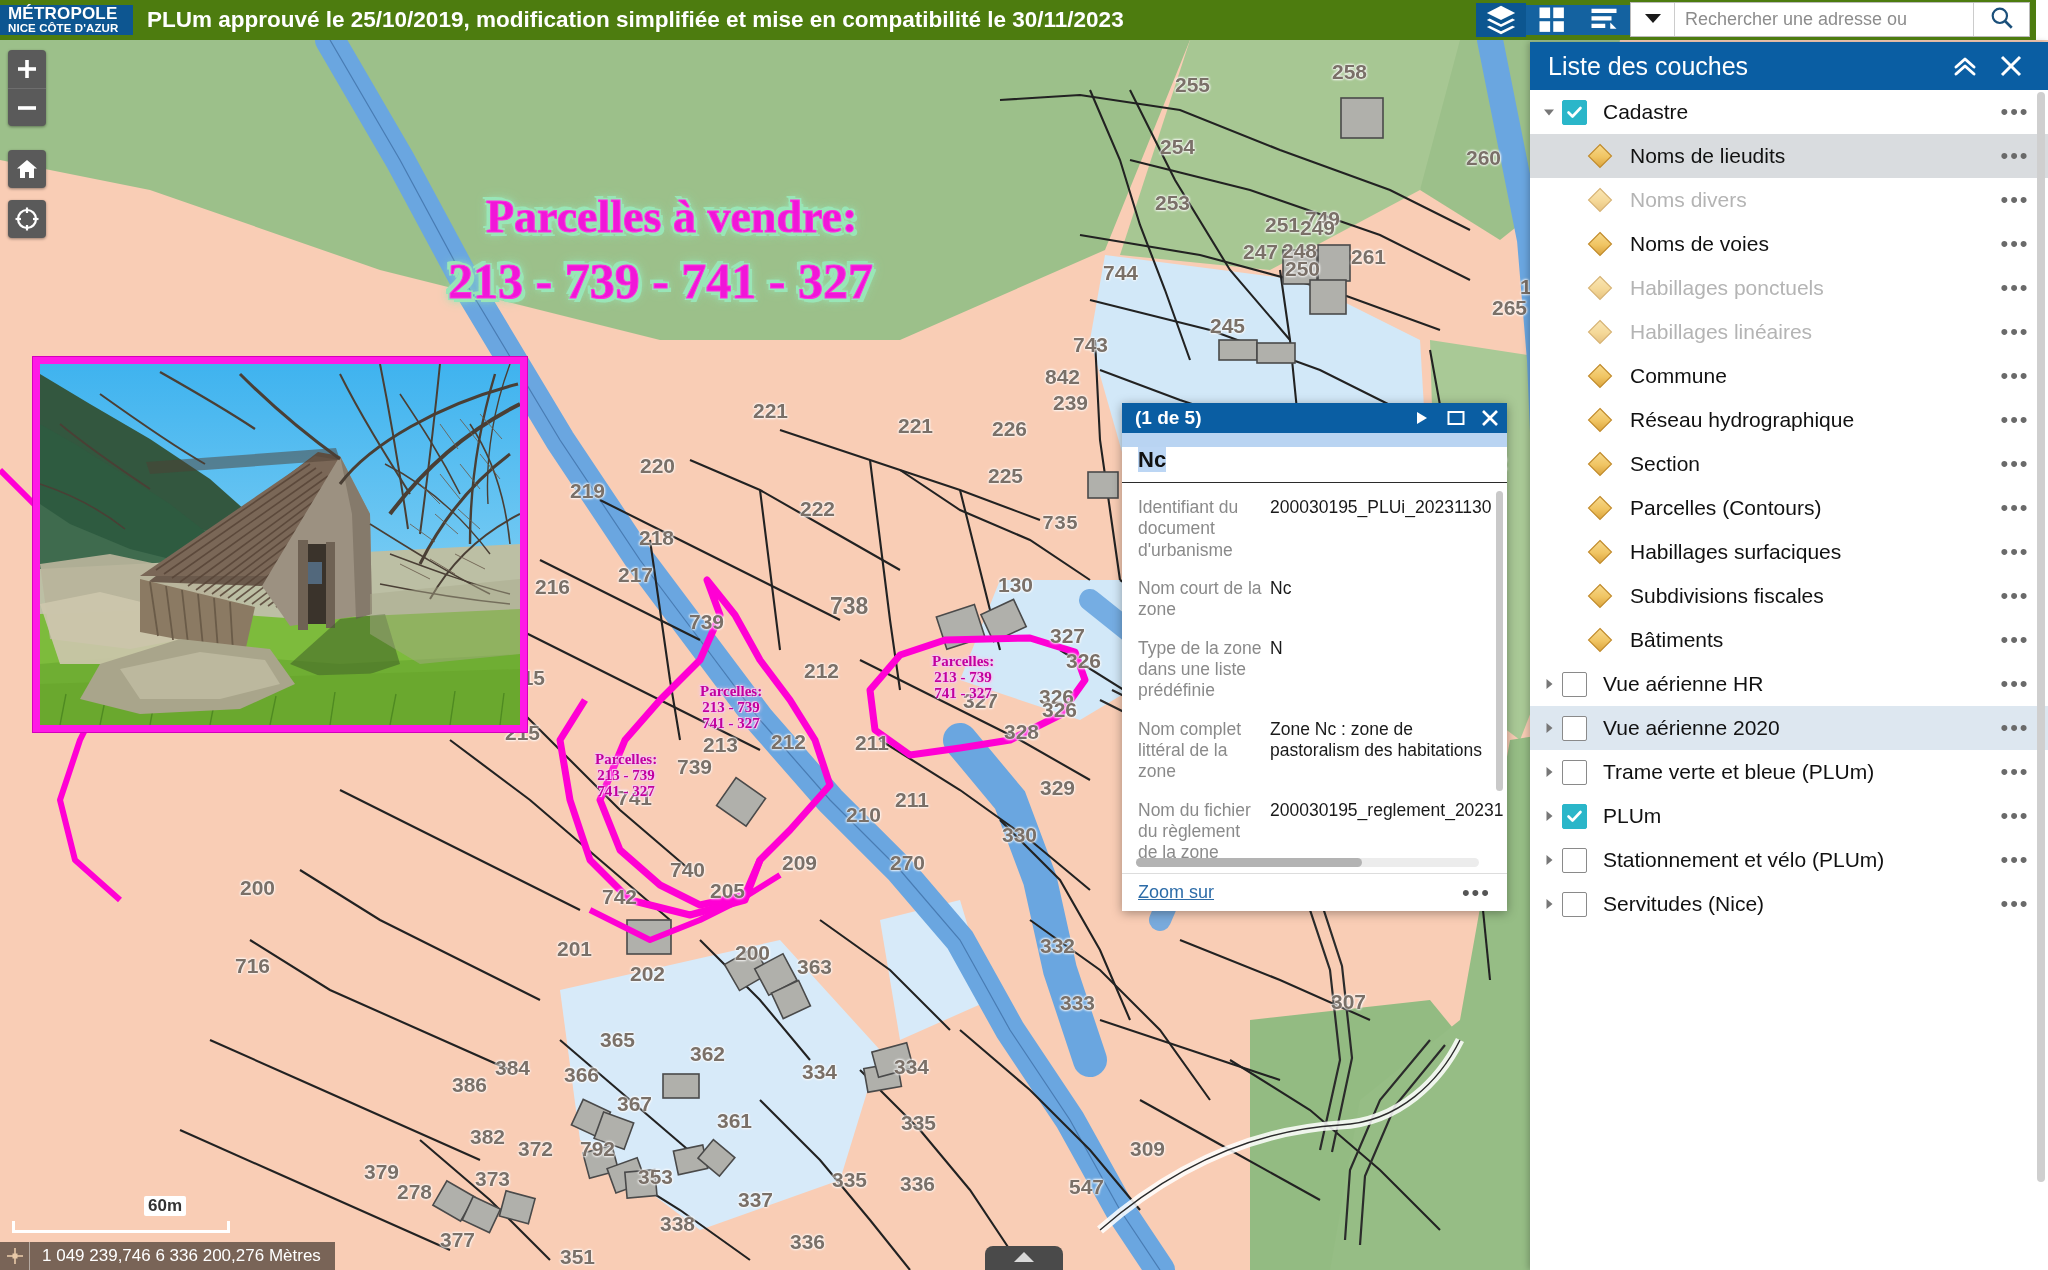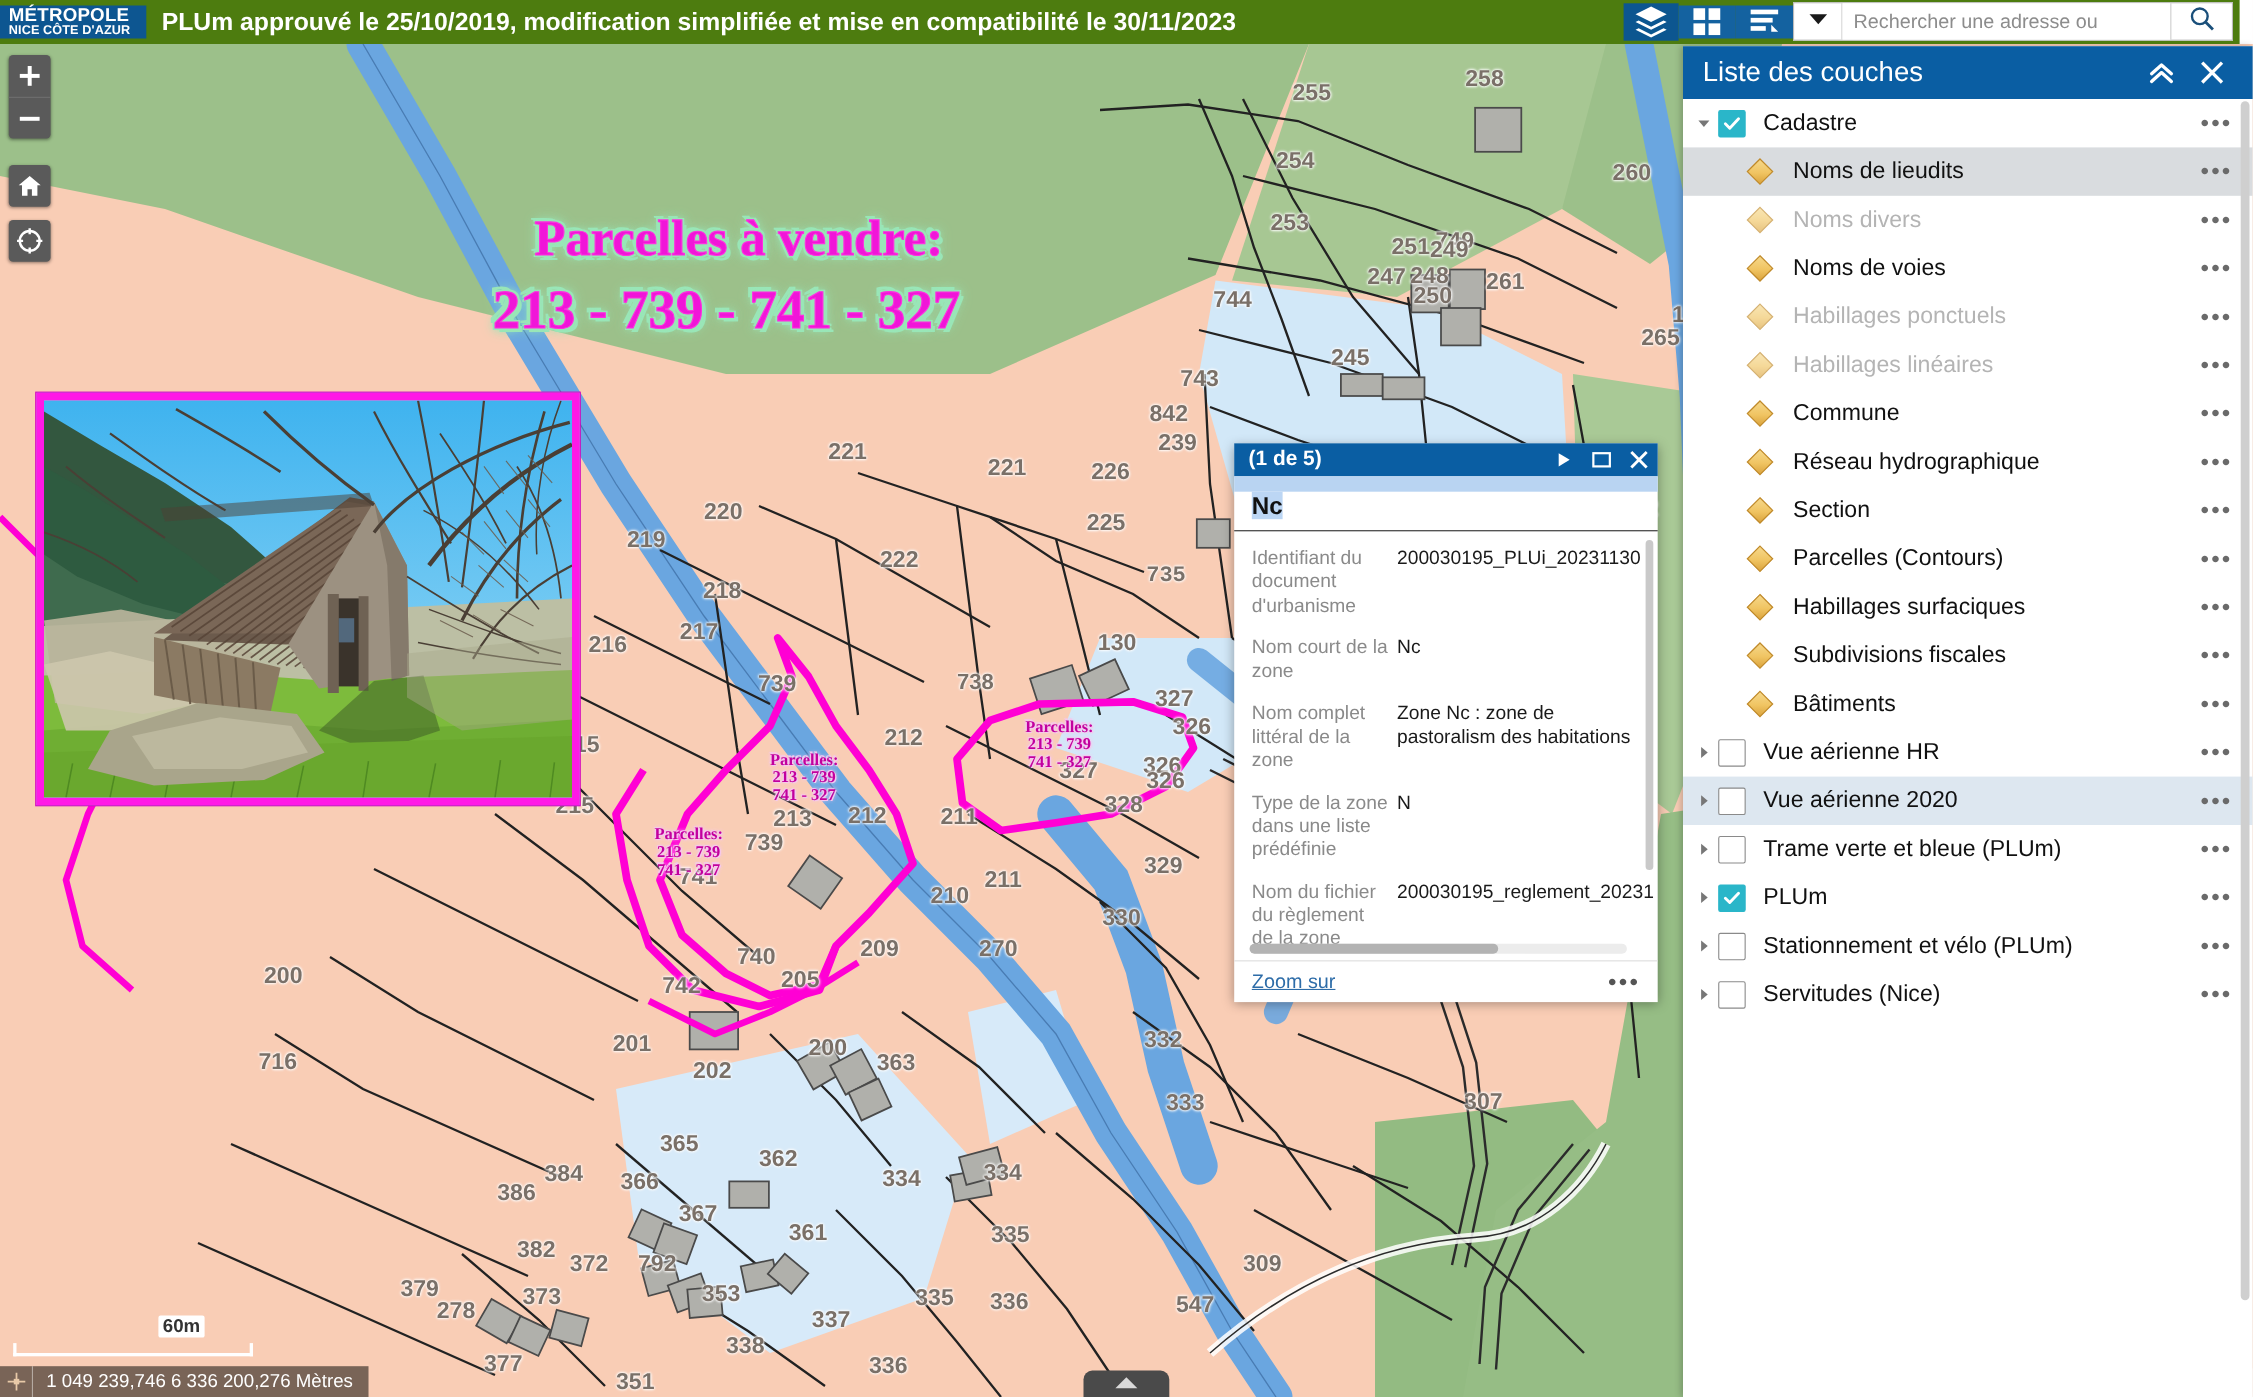--- a/index.html
+++ b/index.html
@@ -499,21 +499,21 @@
         <div class="plabel" style="left: 992px; top: 377px; font-size: 21px;">226</div>
         <div class="plabel" style="left: 640px; top: 414px; font-size: 21px;">220</div>
         <div class="plabel" style="left: 988px; top: 424px; font-size: 21px;">225</div>
         <div class="plabel" style="left: 570px; top: 439px; font-size: 21px;">219</div>
         <div class="plabel" style="left: 800px; top: 457px; font-size: 21px;">222</div>
         <div class="plabel" style="left: 1042px; top: 472px; font-size: 20px; font-family: Liberation Mono, monospace;">735</div>
         <div class="plabel" style="left: 639px; top: 486px; font-size: 21px;">218</div>
         <div class="plabel" style="left: 535px; top: 535px; font-size: 21px;">216</div>
         <div class="plabel" style="left: 618px; top: 523px; font-size: 21px;">217</div>
         <div class="plabel" style="left: 689px; top: 570px; font-size: 21px;">739</div>
-        <div class="plabel" style="left: 870px; top: 553px; font-size: 20px; margin-top: 16px;">738</div>
+        <div class="plabel" style="left: 830px; top: 553px; font-size: 23px;">738</div>
         <div class="plabel" style="left: 1050px; top: 584px; font-size: 21px;">327</div>
         <div class="plabel" style="left: 1066px; top: 609px; font-size: 21px;">326</div>
         <div class="plabel" style="left: 510px; top: 626px; font-size: 21px;">215</div>
         <div class="plabel" style="left: 804px; top: 619px; font-size: 21px;">212</div>
         <div class="plabel" style="left: 771px; top: 690px; font-size: 21px;">212</div>
         <div class="plabel" style="left: 963px; top: 649px; font-size: 21px;">327</div>
         <div class="plabel" style="left: 505px; top: 681px; font-size: 21px;">215</div>
         <div class="plabel" style="left: 855px; top: 691px; font-size: 21px;">211</div>
         <div class="plabel" style="left: 1039px; top: 645px; font-size: 21px;">326</div>
         <div class="plabel" style="left: 1004px; top: 680px; font-size: 21px;">328</div>
@@ -788,26 +788,26 @@
         <div id="popup-rows">
             <div class="pp-row">
               <div class="pp-key">Identifiant du document d'urbanisme</div>
               <div class="pp-val">200030195_PLUi_20231130</div>
             </div>
             <div class="pp-row">
               <div class="pp-key">Nom court de la zone</div>
               <div class="pp-val">Nc</div>
             </div>
             <div class="pp-row">
+              <div class="pp-key">Type de la zone dans une liste prédéfinie</div>
+              <div class="pp-val">N</div>
+            </div>
+            <div class="pp-row">
               <div class="pp-key">Nom complet littéral de la zone</div>
               <div class="pp-val" style="white-space: normal;">Zone Nc : zone de pastoralism des habitations</div>
-            </div>
-            <div class="pp-row">
-              <div class="pp-key">Type de la zone dans une liste prédéfinie</div>
-              <div class="pp-val">N</div>
             </div>
             <div class="pp-row">
               <div class="pp-key">Nom du fichier du règlement de la zone</div>
               <div class="pp-val">200030195_reglement_20231</div>
             </div>
           </div>
         <div class="pp-vscroll"></div>
         <div class="pp-hscroll">
             <i></i>
           </div>

